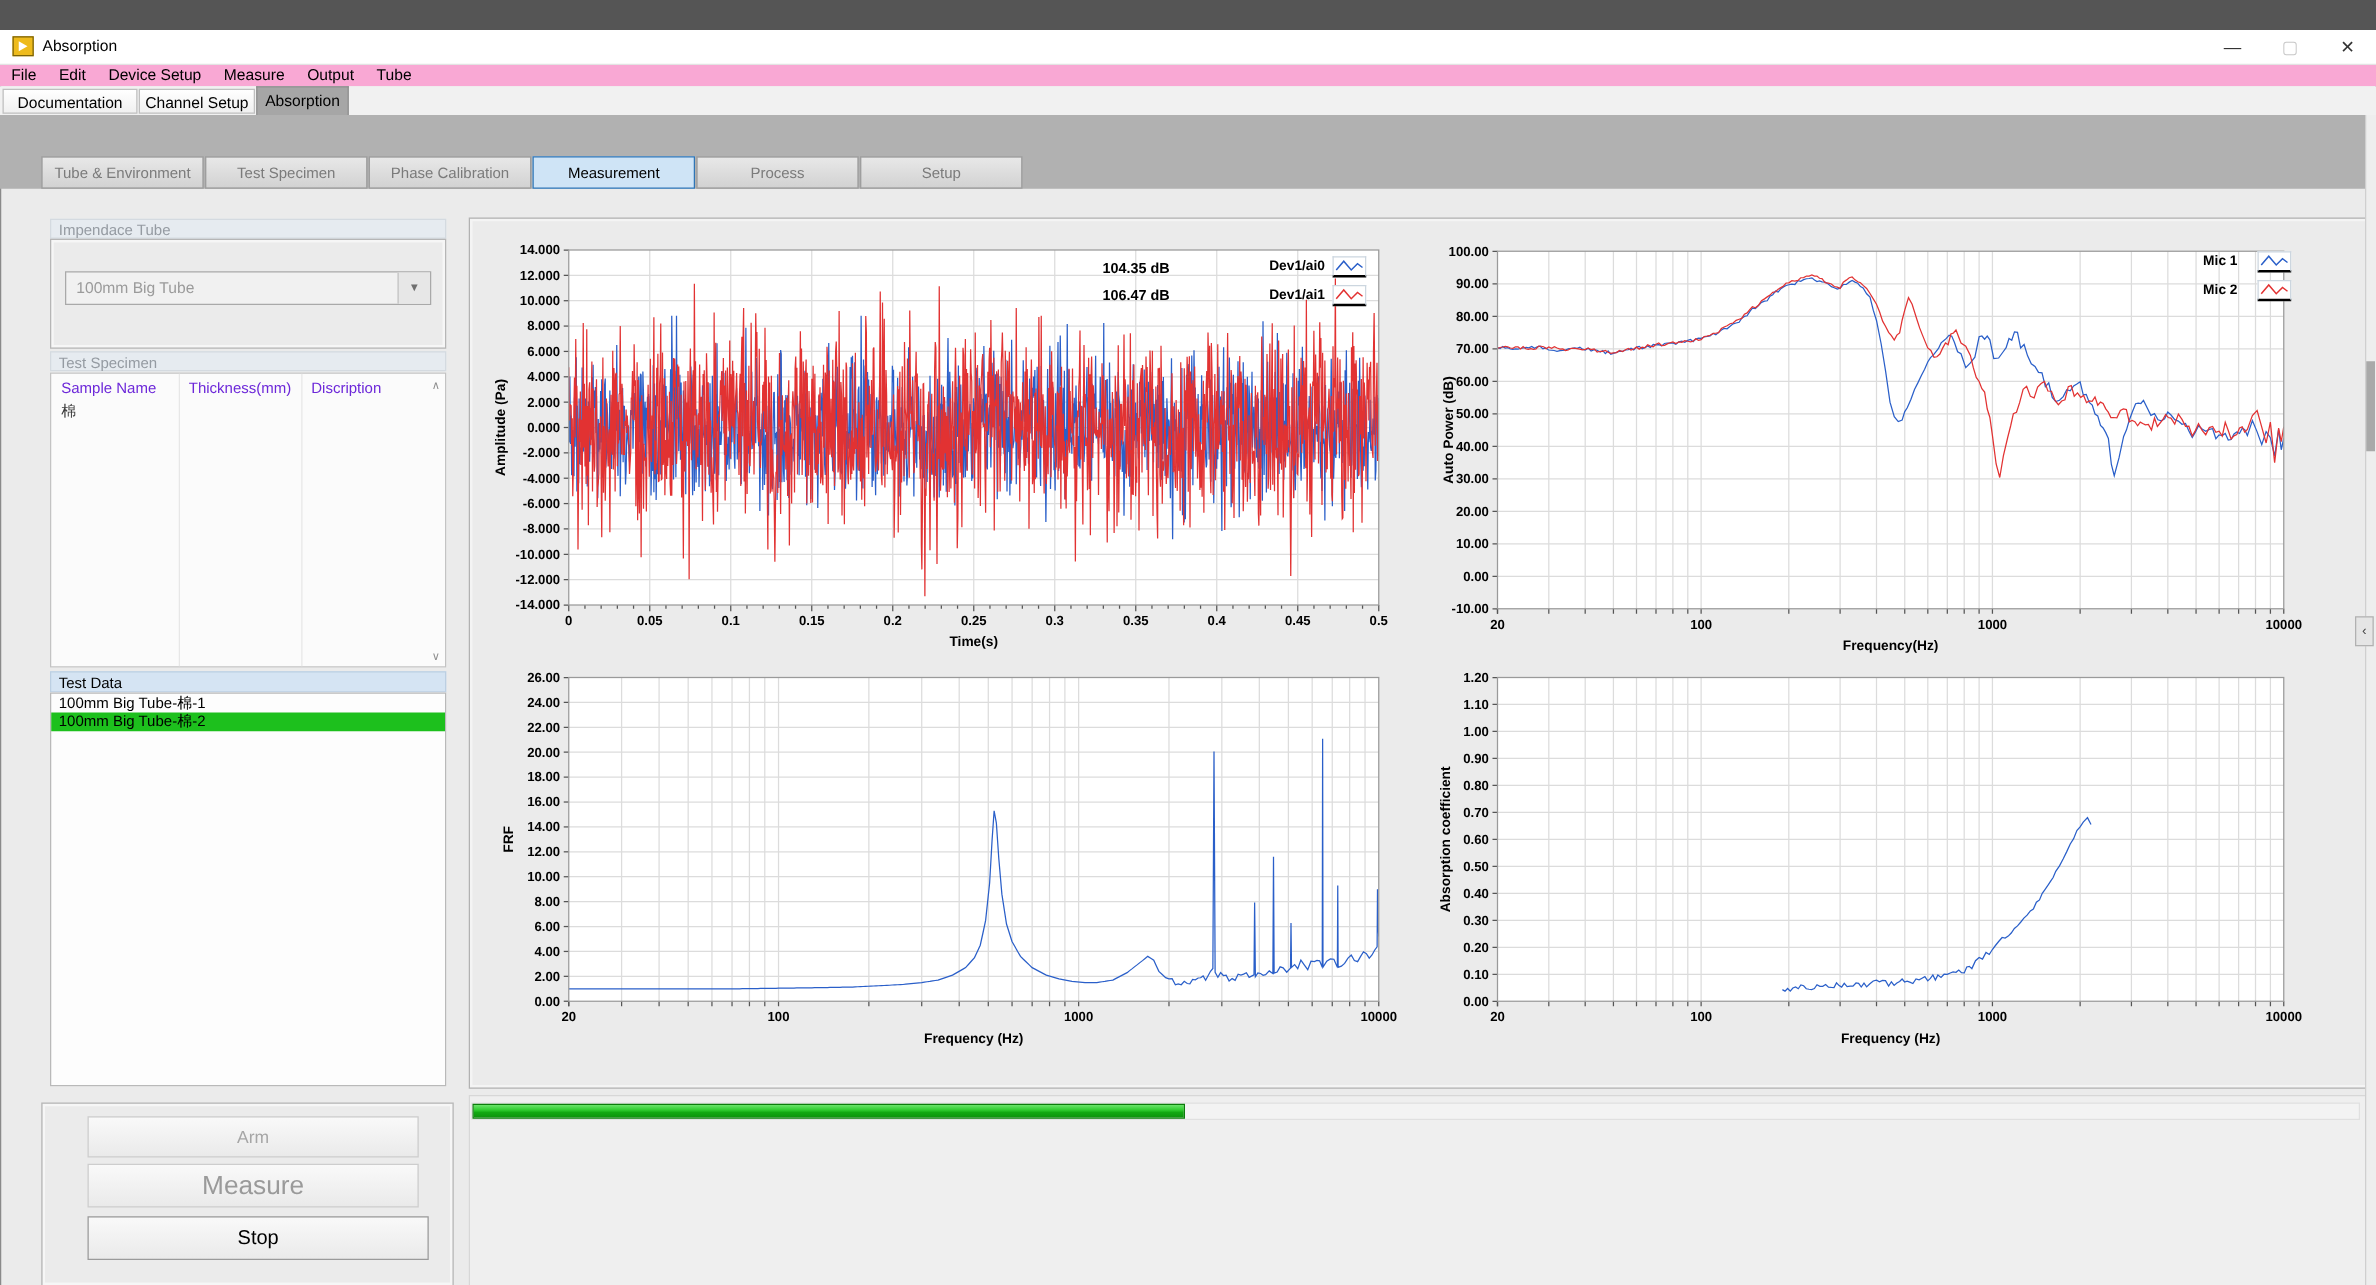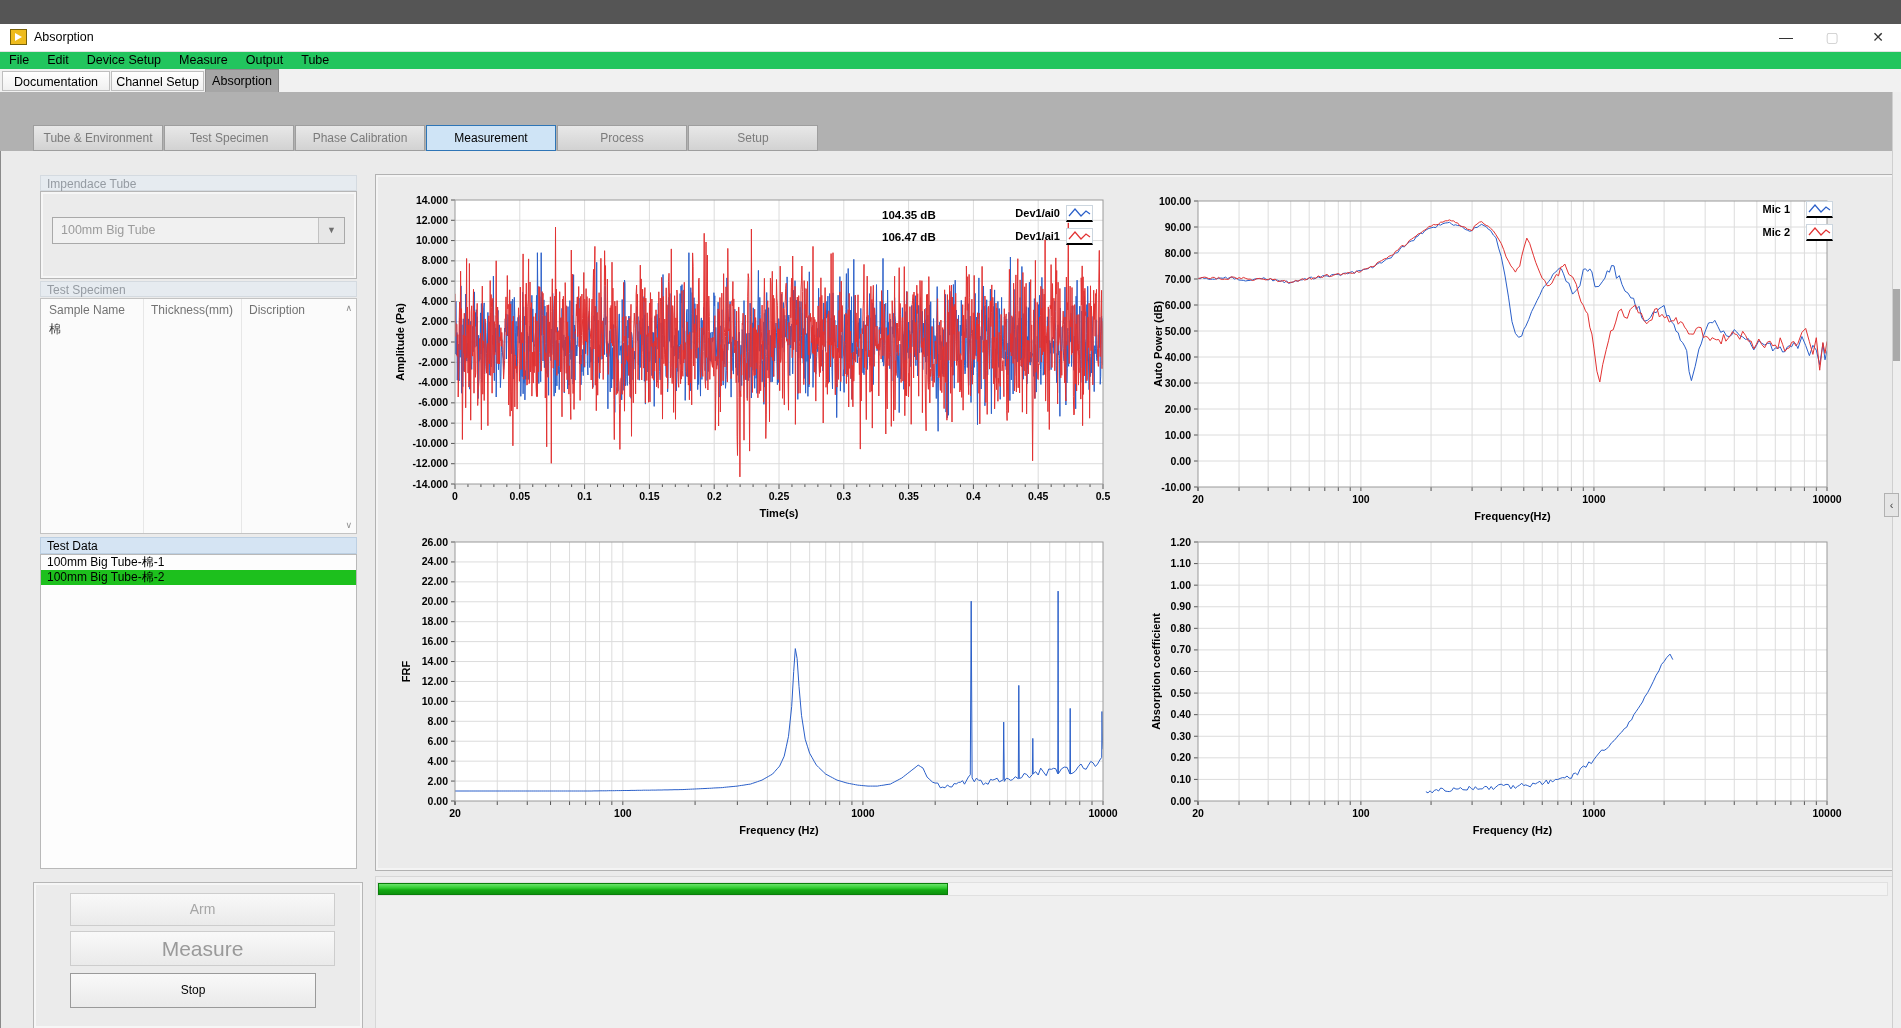--- a/index.html
+++ b/index.html
@@ -6,21 +6,21 @@
   .screen{position:relative;width:1901px;height:1028px;background:#ebebeb;
     font-family:"Liberation Sans",sans-serif;overflow:hidden;box-shadow:inset 0 0 0 1px #8a8a8a;margin-top:24px;}
   
   .titlebar{position:absolute;left:0;top:0;width:100%;height:27px;background:#ffffff;border-bottom:1px solid #e3e3e3;}
   .appicon{position:absolute;left:10px;top:5px;width:17px;height:16px;background:#eebb1c;border:1px solid #7a6208;box-sizing:border-box;}
   .appicon:before{content:"";position:absolute;left:4px;top:3px;border-left:7px solid #ffffff;border-top:4px solid transparent;border-bottom:4px solid transparent;}
   .apptitle{position:absolute;left:34px;top:6px;font-size:12.5px;color:#000;}
   .winbtn{position:absolute;top:0;width:46px;height:27px;text-align:center;line-height:27px;font-size:14px;color:#333;}
   .winbtn.max{color:#c9c9c9;}
   
-  .menubar{position:absolute;left:0;top:28px;width:100%;height:17px;background:#22c55e;display:flex;align-items:center;}
+  .menubar{position:absolute;left:0;top:28px;width:100%;height:17px;background:#f9a8d4;display:flex;align-items:center;}
   .menuitem{font-size:12.5px;color:#000;padding:0 9px;height:17px;line-height:17px;}
   
   .tabstrip{position:absolute;left:0;top:45px;width:100%;height:23px;background:#f1f1f1;}
   .tab{position:absolute;top:2px;height:20px;line-height:20px;text-align:center;font-size:12.5px;color:#000;
     background:linear-gradient(#ffffff,#f0f0f0);border:1px solid #bfbfbf;box-sizing:border-box;}
   .tab.active{top:0;height:23px;line-height:23px;background:#a6a6a6;border:1px solid #8f8f8f;border-bottom:none;}
   
   .band{position:absolute;left:0;top:68px;width:100%;height:59px;background:#b1b1b1;}
   .subtab{position:absolute;top:101px;width:130px;height:26px;line-height:24px;text-align:center;font-size:12px;color:#7b7b7b;
     background:linear-gradient(#e8e8e8,#d2d2d2);border:1px solid #9e9e9e;box-sizing:border-box;}
@@ -28,21 +28,21 @@
   
   .hdr{position:absolute;height:16px;line-height:16px;font-size:12px;color:#959ba2;background:#e6ebf0;border:1px solid #d4dae0;box-sizing:border-box;padding-left:6px;}
   .hdr.enabled{background:#d5e4f3;color:#000;border:1px solid #bccfe2;}
   .gbox{position:absolute;border:1px solid #b6b6b6;box-shadow:inset 0 0 0 2px #f6f6f6;box-sizing:border-box;}
   
   .combo{position:absolute;background:#f1f1f1;border:1px solid #a9a9a9;box-sizing:border-box;font-size:12.5px;color:#9b9b9b;}
   .combo .val{position:absolute;left:8px;top:0;line-height:25px;}
   .combo .arrowbox{position:absolute;right:0;top:0;width:25px;height:100%;background:#e7e7e7;border-left:1px solid #c2c2c2;text-align:center;color:#6f6f6f;font-size:9px;line-height:25px;}
   
   .table{position:absolute;background:#fbfbfb;border:1px solid #c3c3c3;box-sizing:border-box;}
-  .table .th{position:absolute;top:4px;font-size:12px;color:#737373;}
+  .table .th{position:absolute;top:4px;font-size:12px;color:#6d28d9;}
   .table .vsep{position:absolute;top:0;bottom:0;width:1px;background:#e7e7e7;}
   .table .cell{position:absolute;font-size:12px;color:#3c3c3c;}
   .scrollArrow{position:absolute;font-size:9px;color:#8e8e8e;right:4px;}
   
   .list{position:absolute;background:#fdfdfd;border:1px solid #b9b9b9;box-sizing:border-box;}
   .list .item{height:15px;line-height:15px;font-size:12px;color:#000;padding-left:6px;white-space:nowrap;}
   .list .item.sel{background:#1dc01d;}
   
   .btn{position:absolute;background:linear-gradient(#f9f9f9,#eaeaea);border:1px solid #cdcdcd;box-sizing:border-box;
     text-align:center;color:#a6a6a6;}
@@ -128,21 +128,21 @@
 
   <div class="hdr enabled" style="left:40px;top:513px;width:317px;height:17px;line-height:17px;">Test Data</div>
   <div class="list" style="left:40px;top:530px;width:317px;height:315px;" id="testdata-list">
       <div class="item">100mm Big Tube-棉-1</div>
       <div class="item sel">100mm Big Tube-棉-2</div>
     </div>
 
   <div class="gbox" style="left:33px;top:858px;width:330px;height:147px;"></div>
   <div class="btn" style="left:70px;top:869px;width:265px;height:33px;line-height:31px;font-size:14px;">Arm</div>
   <div class="btn" style="left:70px;top:907px;width:265px;height:35px;line-height:33px;font-size:21px;color:#9a9a9a;">Measure</div>
-  <div class="btn stop" style="left:70px;top:949px;width:246px;height:35px;line-height:33px;font-size:12px;">Stop</div>
+  <div class="btn stop" style="left:70px;top:949px;width:273px;height:35px;line-height:33px;font-size:16px;">Stop</div>
 
   <div class="mainpanel"></div>
   <div id="charts">
       <div class="chart" style="left: 390px; top: 165px; width: 735px; height: 345px;">
         <svg width="735" height="345">
           <rect x="65" y="11" width="648" height="284" fill="#ffffff"></rect>
           <line x1="61" y1="11" x2="65" y2="11" stroke="#555" stroke-width="1"></line>
           <text x="58" y="14.5" text-anchor="end" font-size="10.5" font-weight="700" fill="#000">14.000</text>
           <line x1="65" y1="31.285714285714285" x2="713" y2="31.285714285714285" stroke="#dcdcdc" stroke-width="1"></line>
           <line x1="61" y1="31.285714285714285" x2="65" y2="31.285714285714285" stroke="#555" stroke-width="1"></line>

